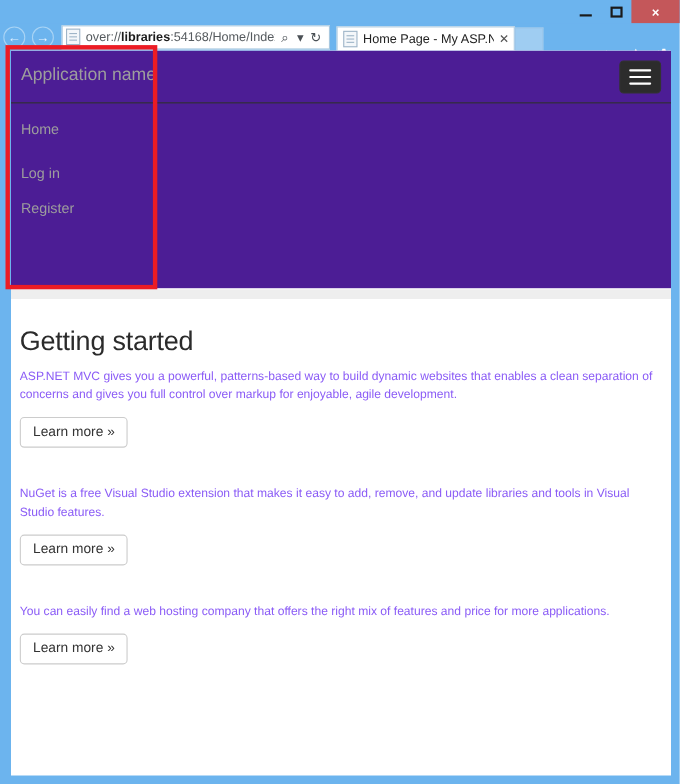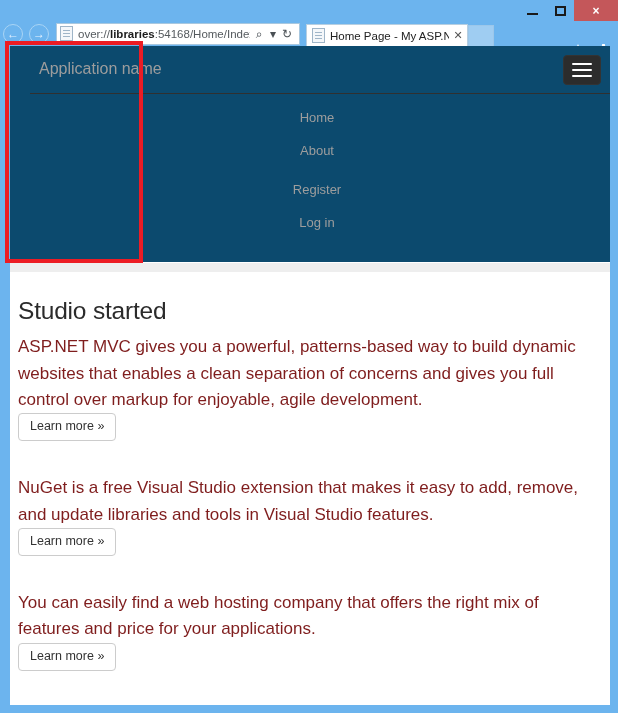--- a/index.html
+++ b/index.html
@@ -191,38 +191,36 @@
     left: 10px; top: 46px;
     width: 600px; height: 659px;
     background: #ffffff;
     overflow: hidden;
   }
 
   
   #site-navbar {
     position: relative;
     width: 600px;
-    background: #0c4a6e;
+    background: #4c1d95;
     height: 216px;
-    padding-left: 20px;
   }
   #navbar-brand {
     font-size: 16px;
     color: #9d9d9d;
     padding: 14px 15px 15px 9px;
     line-height: 1.1;
   }
   #navbar-divider {
     height: 1px;
     background: #303030;
     margin: 0 0 0 0;
   }
   #navbar-collapse {
     padding-top: 8px;
-    text-align: center;
   }
   .nav-group { list-style: none; }
   .nav-link {
     display: block;
     color: #9d9d9d;
     font-size: 13px;
     padding: 9px 15px 9px 9px;
     line-height: 1.15;
     text-decoration: none;
   }
@@ -264,28 +262,29 @@
     padding-top: 25px;
   }
   .feature-title {
     font-size: 24.5px;
     font-weight: 400;
     color: #2b2b2b;
     line-height: 1.15;
     letter-spacing: -0.2px;
   }
   .feature-body {
-    font-size: 17px;
-    color: #7f1d1d;
+    font-size: 11px;
+    color: #8b5cf6;
     line-height: 1.55;
     margin-top: 9px;
     max-width: 580px;
   }
   .learn-more {
     display: inline-block;
+    margin-top: 11px;
     font-size: 12.5px;
     color: #333333;
     background: #ffffff;
     border: 1px solid #cccccc;
     border-radius: 4px;
     padding: 5px 11px 6px 11px;
     line-height: 1.2;
     text-decoration: none;
   }
 
@@ -373,53 +372,50 @@
         <span class="bar"></span>
         <span class="bar"></span>
         <span class="bar"></span>
       </div>
 
       <div id="navbar-collapse">
         <ul class="nav-group">
           <li>
             <a class="nav-link" href="#">Home</a>
           </li>
-          <li>
-            <a class="nav-link" href="#">About</a>
-          </li>
         </ul>
         <div class="nav-spacer"></div>
         <ul class="nav-group">
           <li>
-            <a class="nav-link" href="#">Register</a>
+            <a class="nav-link" href="#">Log in</a>
           </li>
           <li>
-            <a class="nav-link" href="#">Log in</a>
+            <a class="nav-link" href="#">Register</a>
           </li>
         </ul>
       </div>
     </div>
 
     <div id="jumbotron-strip"></div>
 
     <div id="main-content">
 
       <section class="feature">
-        <h2 class="feature-title">Studio started</h2>
+        <h2 class="feature-title">Getting started</h2>
         <p class="feature-body">ASP.NET MVC gives you a powerful, patterns-based way to build dynamic websites that enables a clean separation of concerns and gives you full control over markup for enjoyable, agile development.</p>
         <a class="learn-more" href="#">Learn more »</a>
       </section>
 
       <section class="feature">
         <p class="feature-body">NuGet is a free Visual Studio extension that makes it easy to add, remove, and update libraries and tools in Visual Studio features.</p>
         <a class="learn-more" href="#">Learn more »</a>
       </section>
 
       <section class="feature">
-        <p class="feature-body">You can easily find a web hosting company that offers the right mix of features and price for your applications.</p>
+        <p class="feature-body">You can easily find a web hosting company that offers the right mix of features and price for more applications.</p>
         <a class="learn-more" href="#">Learn more »</a>
       </section>
     </div>
 
   </div>
 
   <div id="annotation-box"></div>
 </div>
 
 </body></html>

